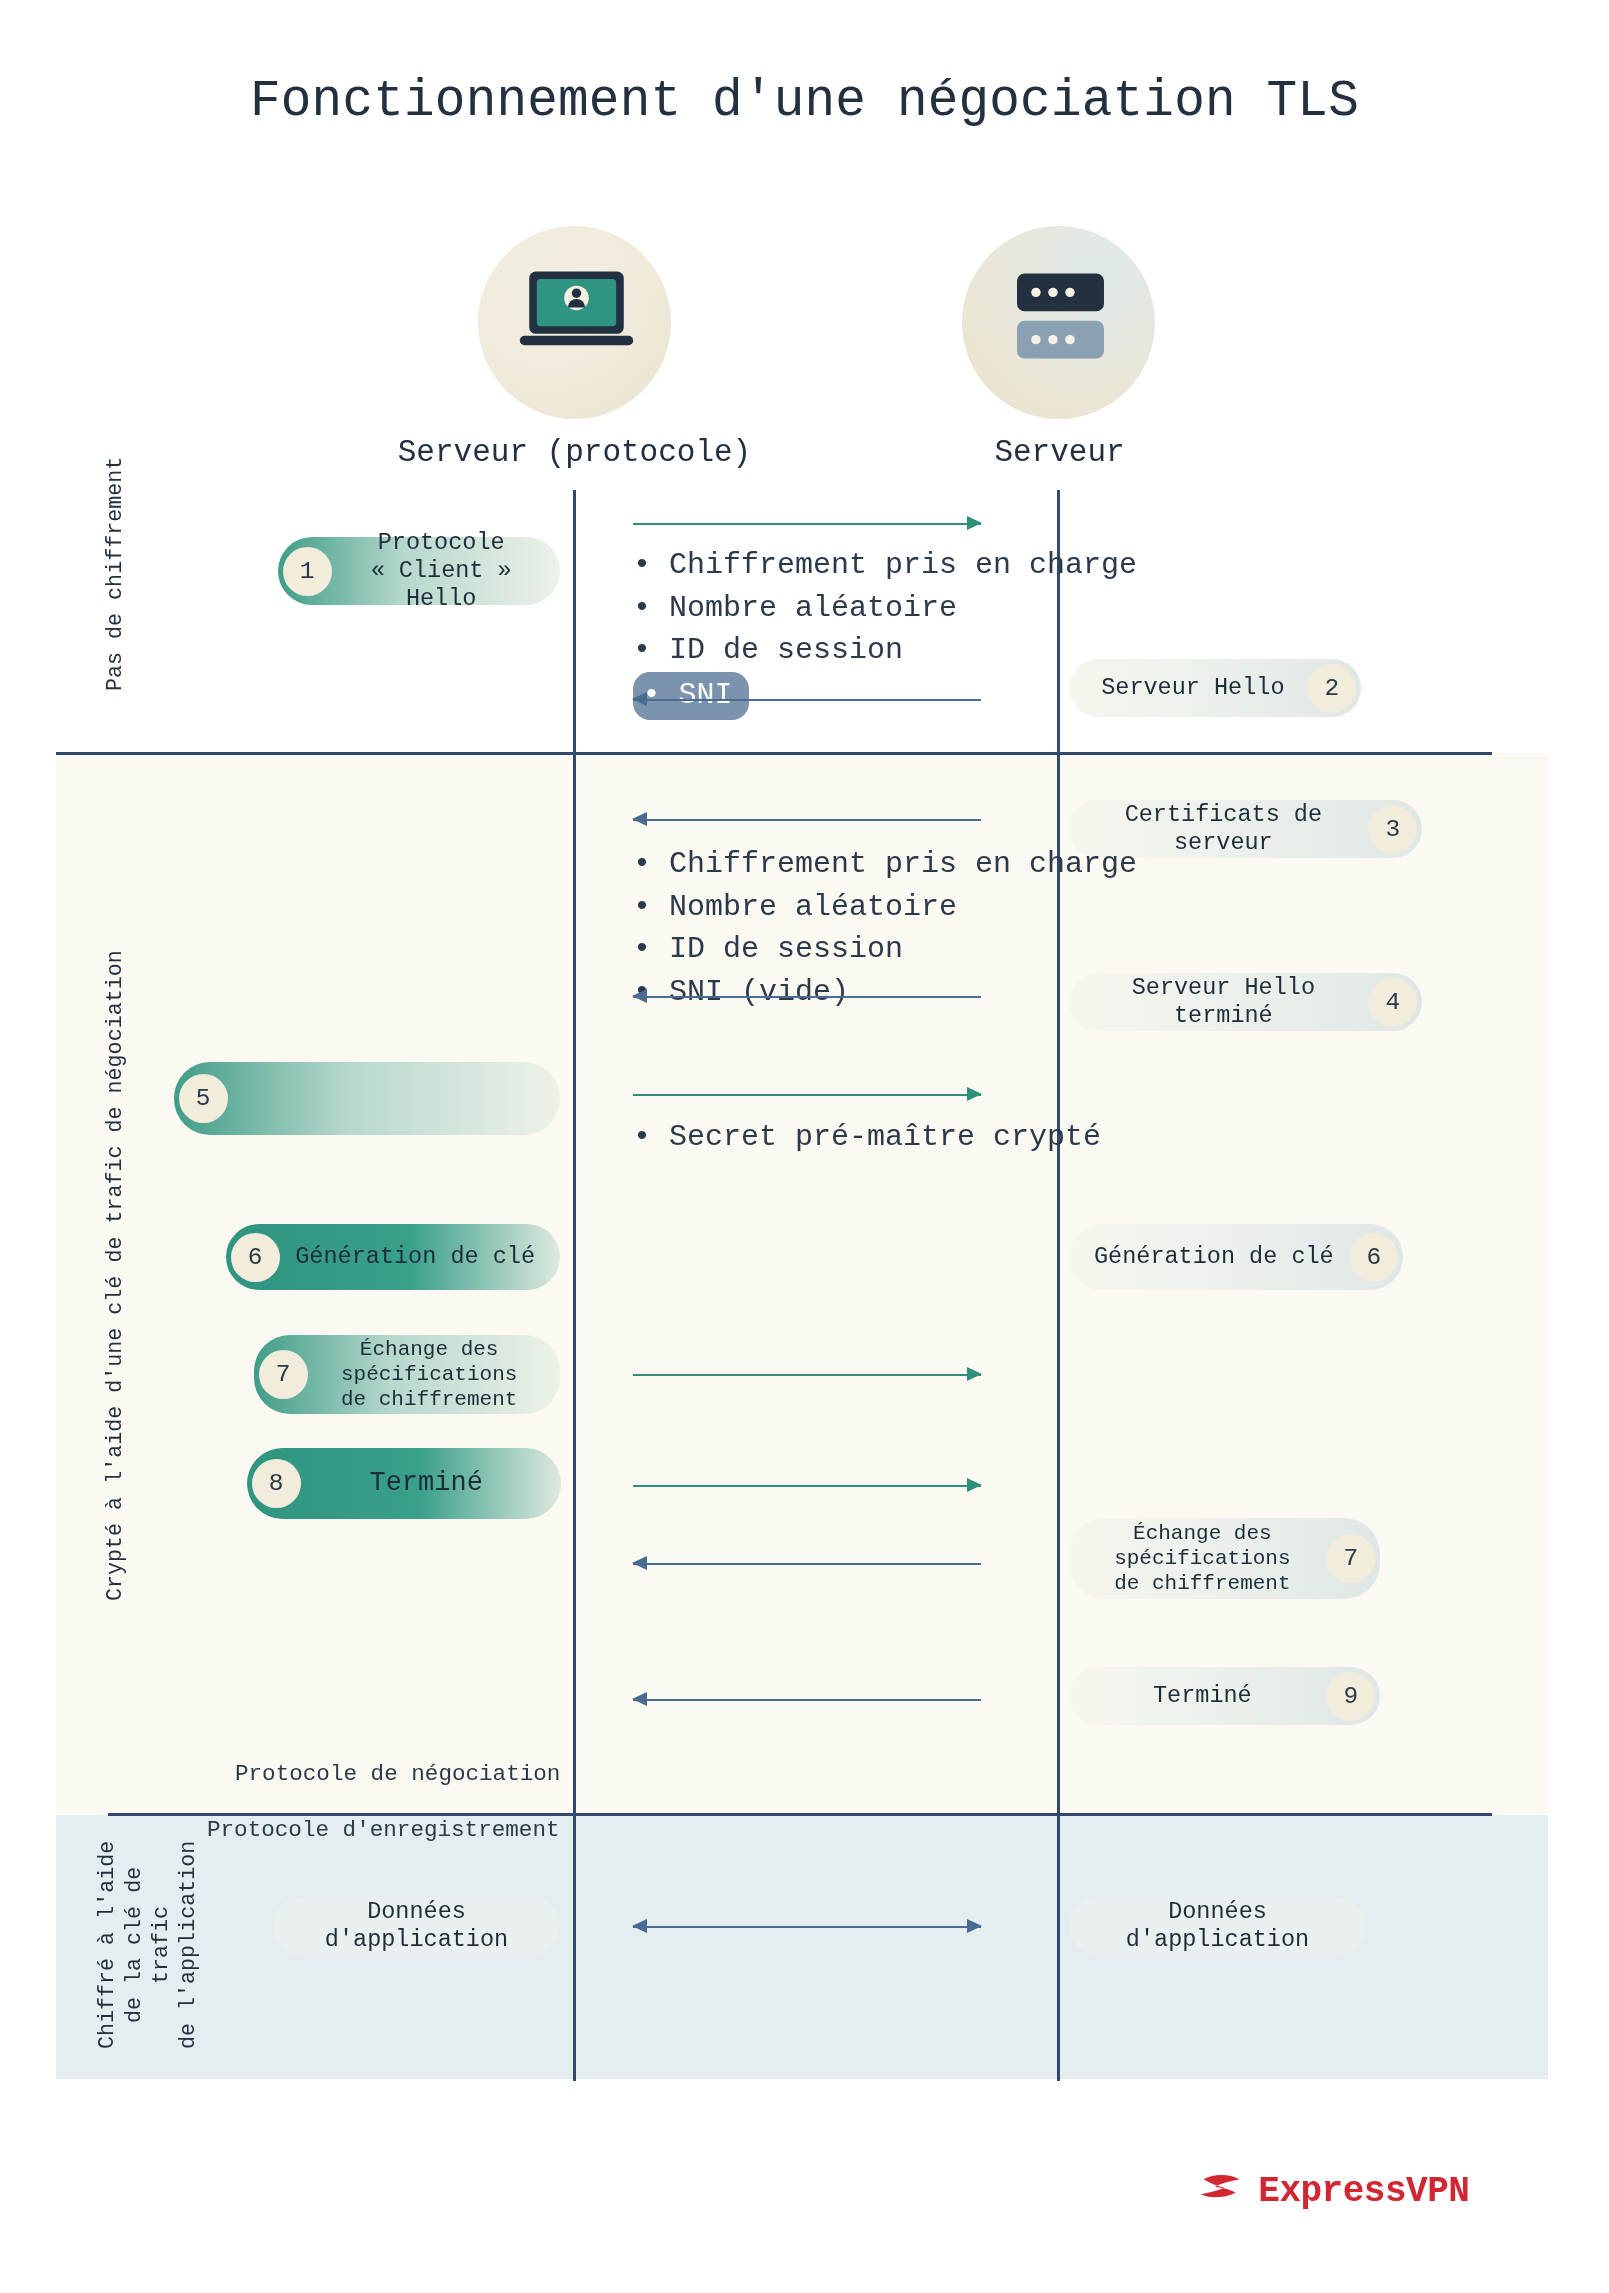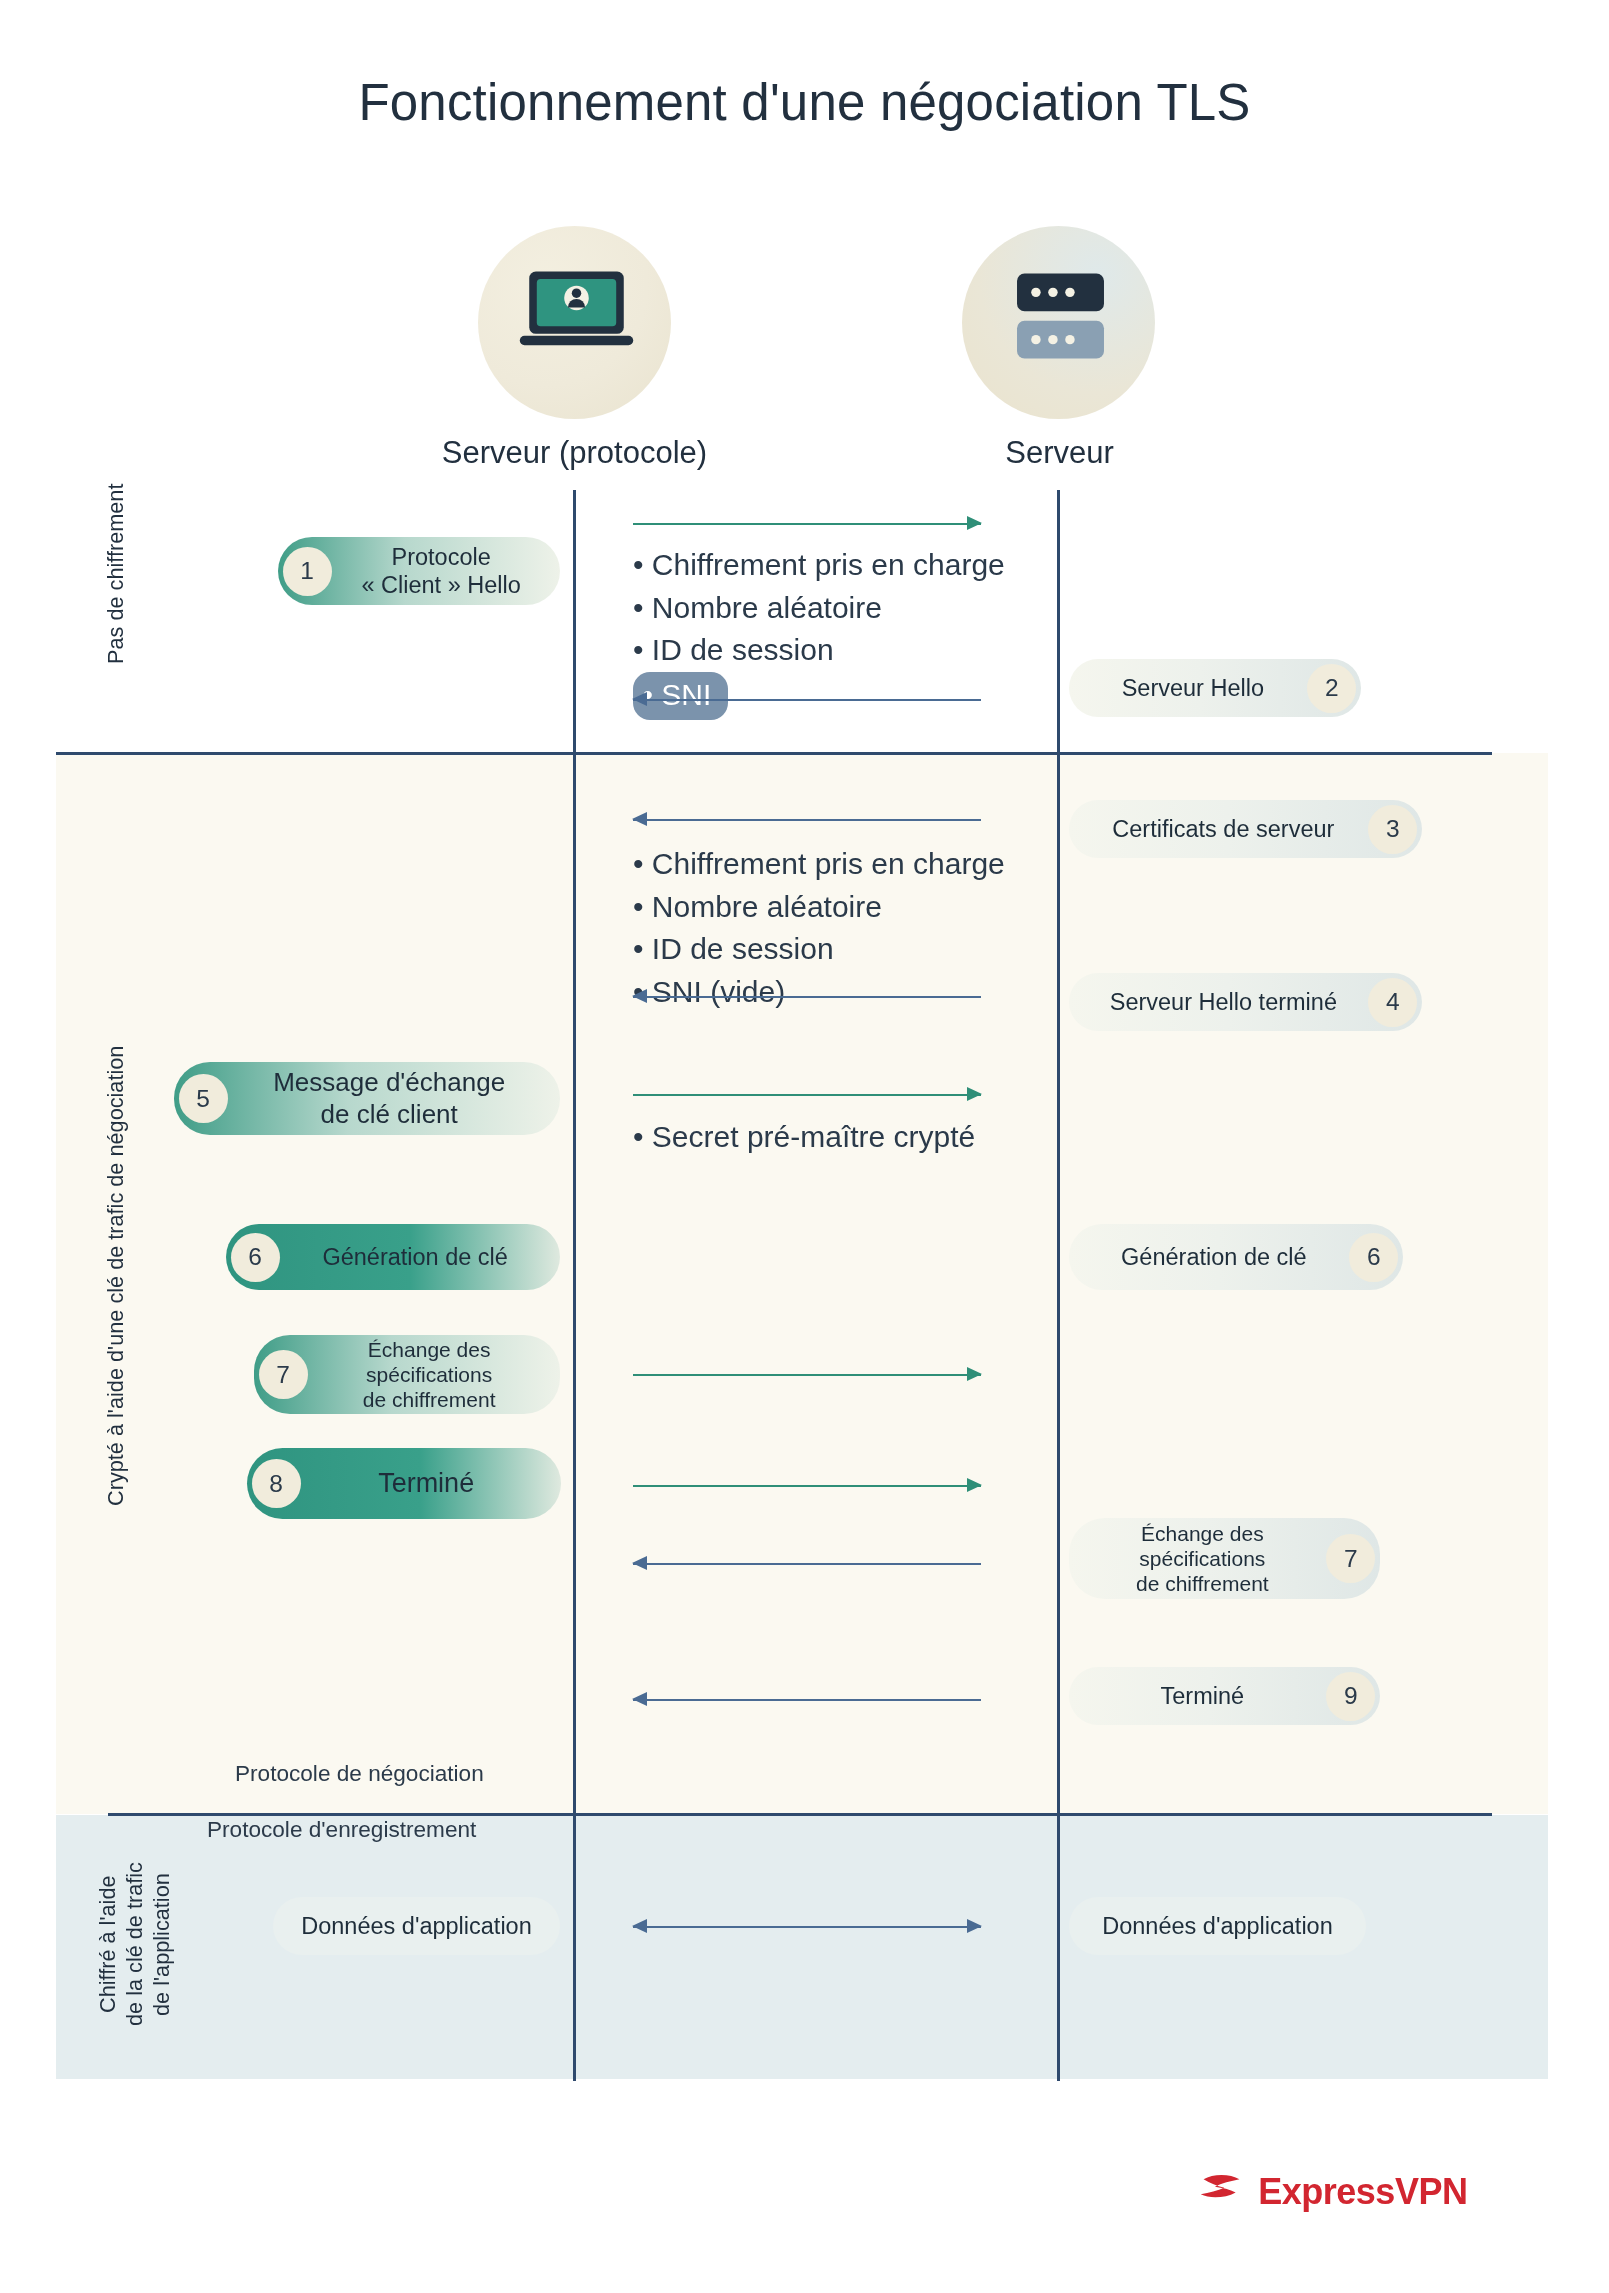--- a/index.html
+++ b/index.html
@@ -4,21 +4,21 @@
 <style>
   html,body{margin:0;padding:0;}
   body{
     width:1609px;height:2294px;
     background:#ffffff;
     font-family:"Liberation Sans", sans-serif;
     color:#2b3a4a;
     position:relative;
     overflow:hidden;
   }
-  .canvas{position:absolute;inset:0;}
+  .canvas{position:absolute;inset:0;font-family:Liberation Mono, monospace;}
 
   
   .title{
     position:absolute;top:73px;left:0;width:1609px;
     text-align:center;
     font-size:51px;
     color:#22303f;
     letter-spacing:0.2px;
   }
 
@@ -248,22 +248,20 @@
     <div class="ln"></div>
       <div class="hd l"></div>
   </div>
   <div class="pill right g-gray-r" style="left:1069px;top:973px;width:353px;">
     <div class="num">4</div>
     <div class="txt">Serveur Hello terminé</div>
   </div>
 
   <div class="pill left g-teal-l" style="left:174px;top:1062px;width:386px;height:73px;font-size:26px;">
     <div class="num">5</div>
-    <div class="txt">Message d'échange
-de clé client</div>
   </div>
   <div class="arrow teal" style="left:633px;top:1085px;width:348px;">
     <div class="ln"></div>
       <div class="hd r"></div>
   </div>
   <div class="bullets" style="left:633px;top:1116px;">
     <div>• Secret pré-maître crypté</div>
   </div>
 
   <div class="pill left g-teal-strong" style="left:226px;top:1224px;width:334px;height:66px;">

